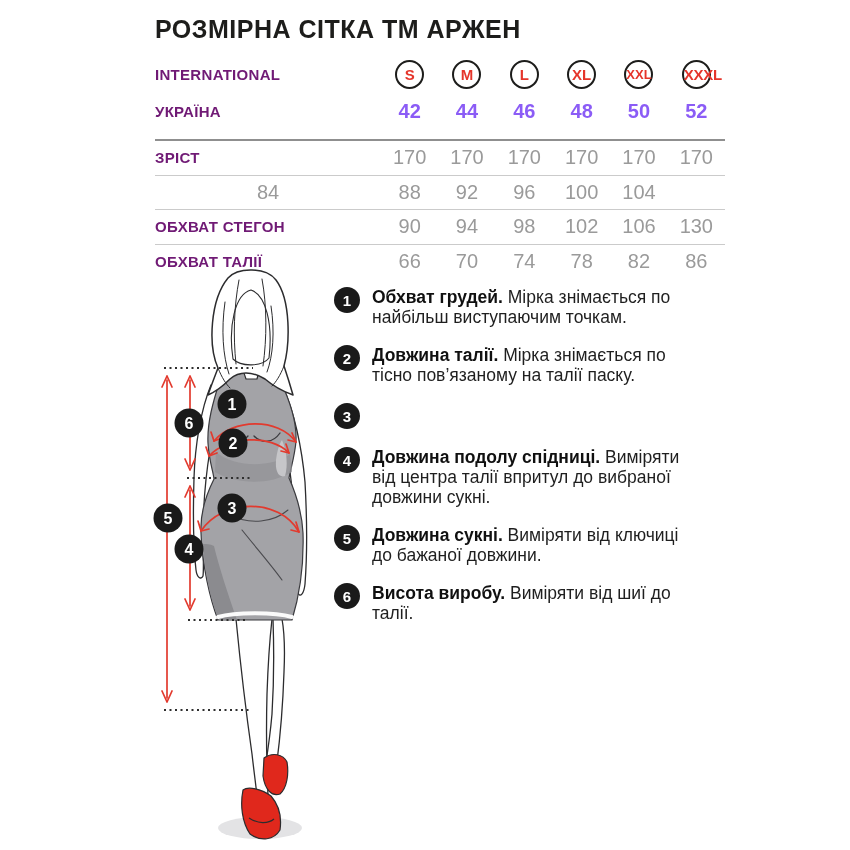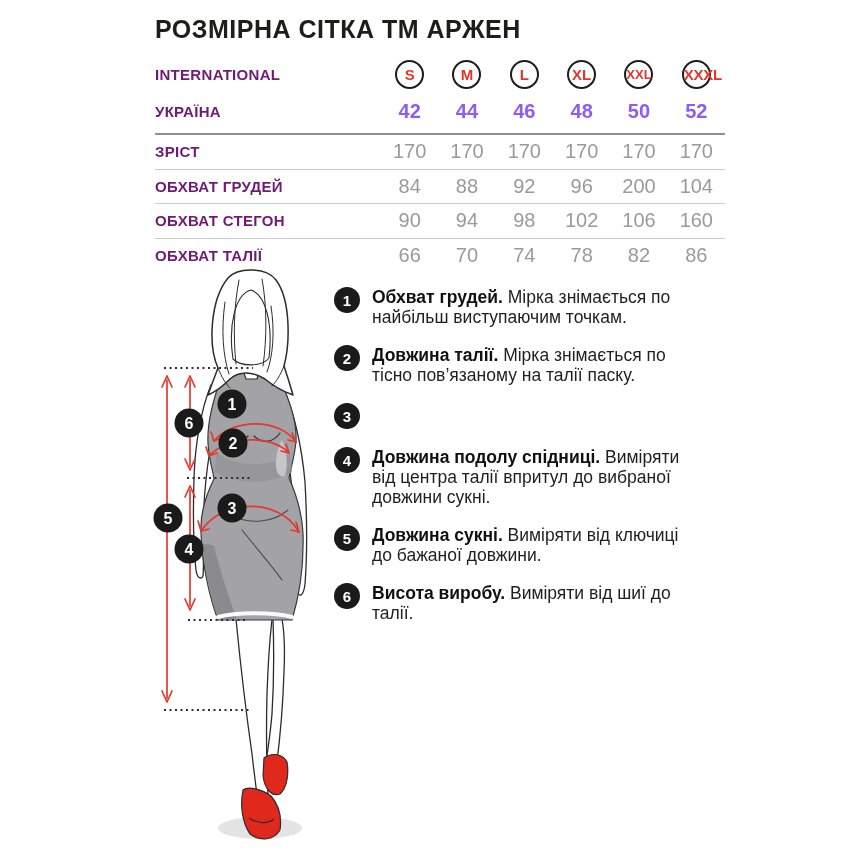--- a/index.html
+++ b/index.html
@@ -14,21 +14,21 @@
   .tlabel{font-size:15px;font-weight:600;letter-spacing:.3px;color:#701a75;}
   .tcell{display:flex;justify-content:center;align-items:center;}
   .row-intl{height:44px;}
   .row-ukr{height:30px;}
   .circle{width:25px;height:25px;border:2px solid #1d1d1b;border-radius:50%;
           display:flex;align-items:center;justify-content:center;flex-shrink:0;}
   .ctext{color:#e5352b;font-weight:600;font-size:15px;white-space:nowrap;}
   .sz4 .ctext{font-size:13px;text-align:right;}
   .sz5 .ctext{font-size:15px;letter-spacing:-.3px;padding-left:13px;}
   .ukr-val{font-size:20px;font-weight:700;color:#8b5cf6;}
-  .databody{border-top:2px solid #8f8f8f;margin-top:7px;}
+  .databody{border-top:2px solid #8f8f8f;margin-top:13px;}
   .drow{height:33.5px;}
   .drow + .drow{border-top:1px solid #cbcbcb;}
   .dval{font-size:20px;font-weight:400;color:#9a9a9a;}
 
   
   .mlist{position:absolute;left:334px;top:287px;width:404px;}
   .m-item{display:flex;gap:12px;margin-bottom:18px;}
   .m-badge{width:26px;height:26px;border-radius:50%;background:#1a1a1a;color:#fff;
            display:flex;align-items:center;justify-content:center;font-size:15px;
            font-weight:700;flex-shrink:0;margin-top:0;}
@@ -118,35 +118,34 @@
             <span class="dval">170</span>
           </div>
         <div class="tcell">
             <span class="dval">170</span>
           </div>
         <div class="tcell">
             <span class="dval">170</span>
           </div>
       </div>
       <div class="trow drow">
-        <div class="tlabel">ОБХВАТ ГРУДЕЙ</div>
         <div class="tcell">
             <span class="dval">84</span>
           </div>
         <div class="tcell">
             <span class="dval">88</span>
           </div>
         <div class="tcell">
             <span class="dval">92</span>
           </div>
         <div class="tcell">
             <span class="dval">96</span>
           </div>
         <div class="tcell">
-            <span class="dval">200</span>
+            <span class="dval">100</span>
           </div>
         <div class="tcell">
             <span class="dval">104</span>
           </div>
       </div>
       <div class="trow drow">
         <div class="tlabel">ОБХВАТ СТЕГОН</div>
         <div class="tcell">
             <span class="dval">90</span>
           </div>
@@ -156,21 +155,21 @@
         <div class="tcell">
             <span class="dval">98</span>
           </div>
         <div class="tcell">
             <span class="dval">102</span>
           </div>
         <div class="tcell">
             <span class="dval">106</span>
           </div>
         <div class="tcell">
-            <span class="dval">160</span>
+            <span class="dval">130</span>
           </div>
       </div>
       <div class="trow drow">
         <div class="tlabel">ОБХВАТ ТАЛІЇ</div>
         <div class="tcell">
             <span class="dval">66</span>
           </div>
         <div class="tcell">
             <span class="dval">70</span>
           </div>

